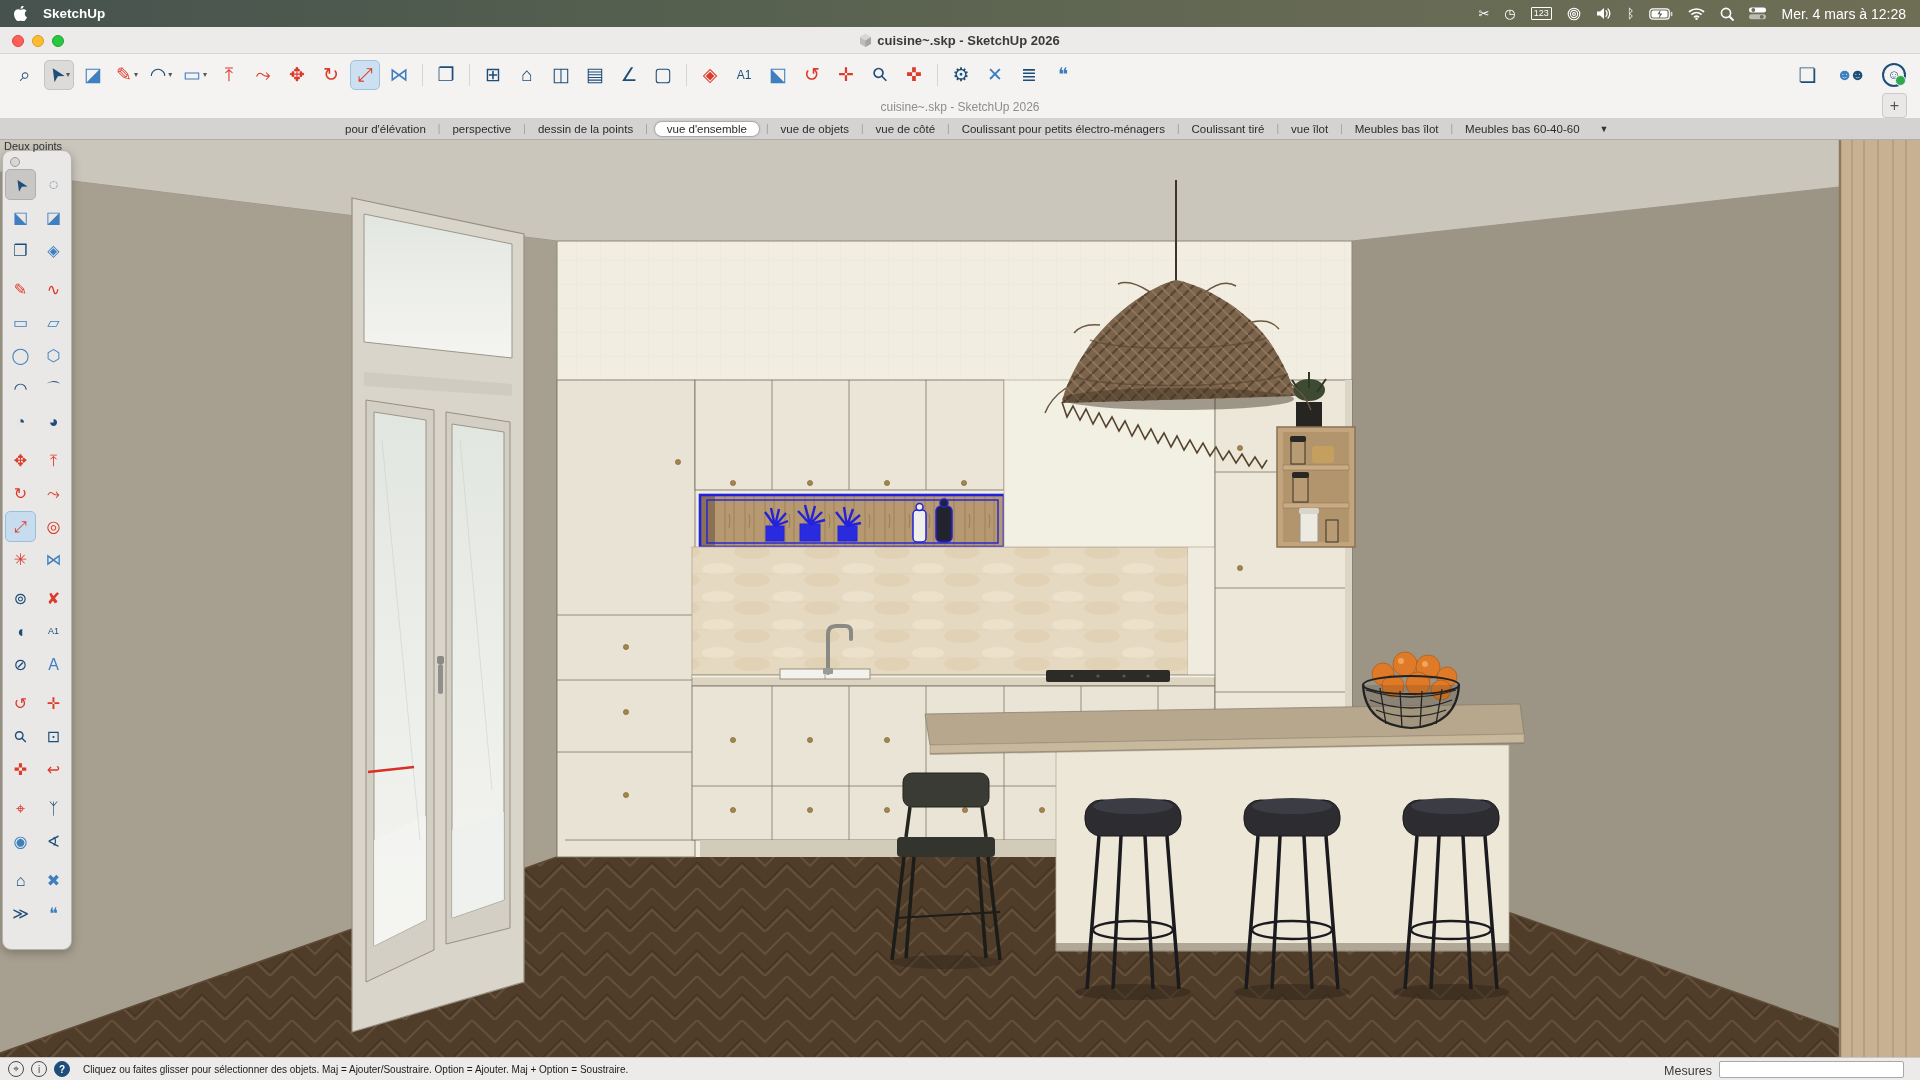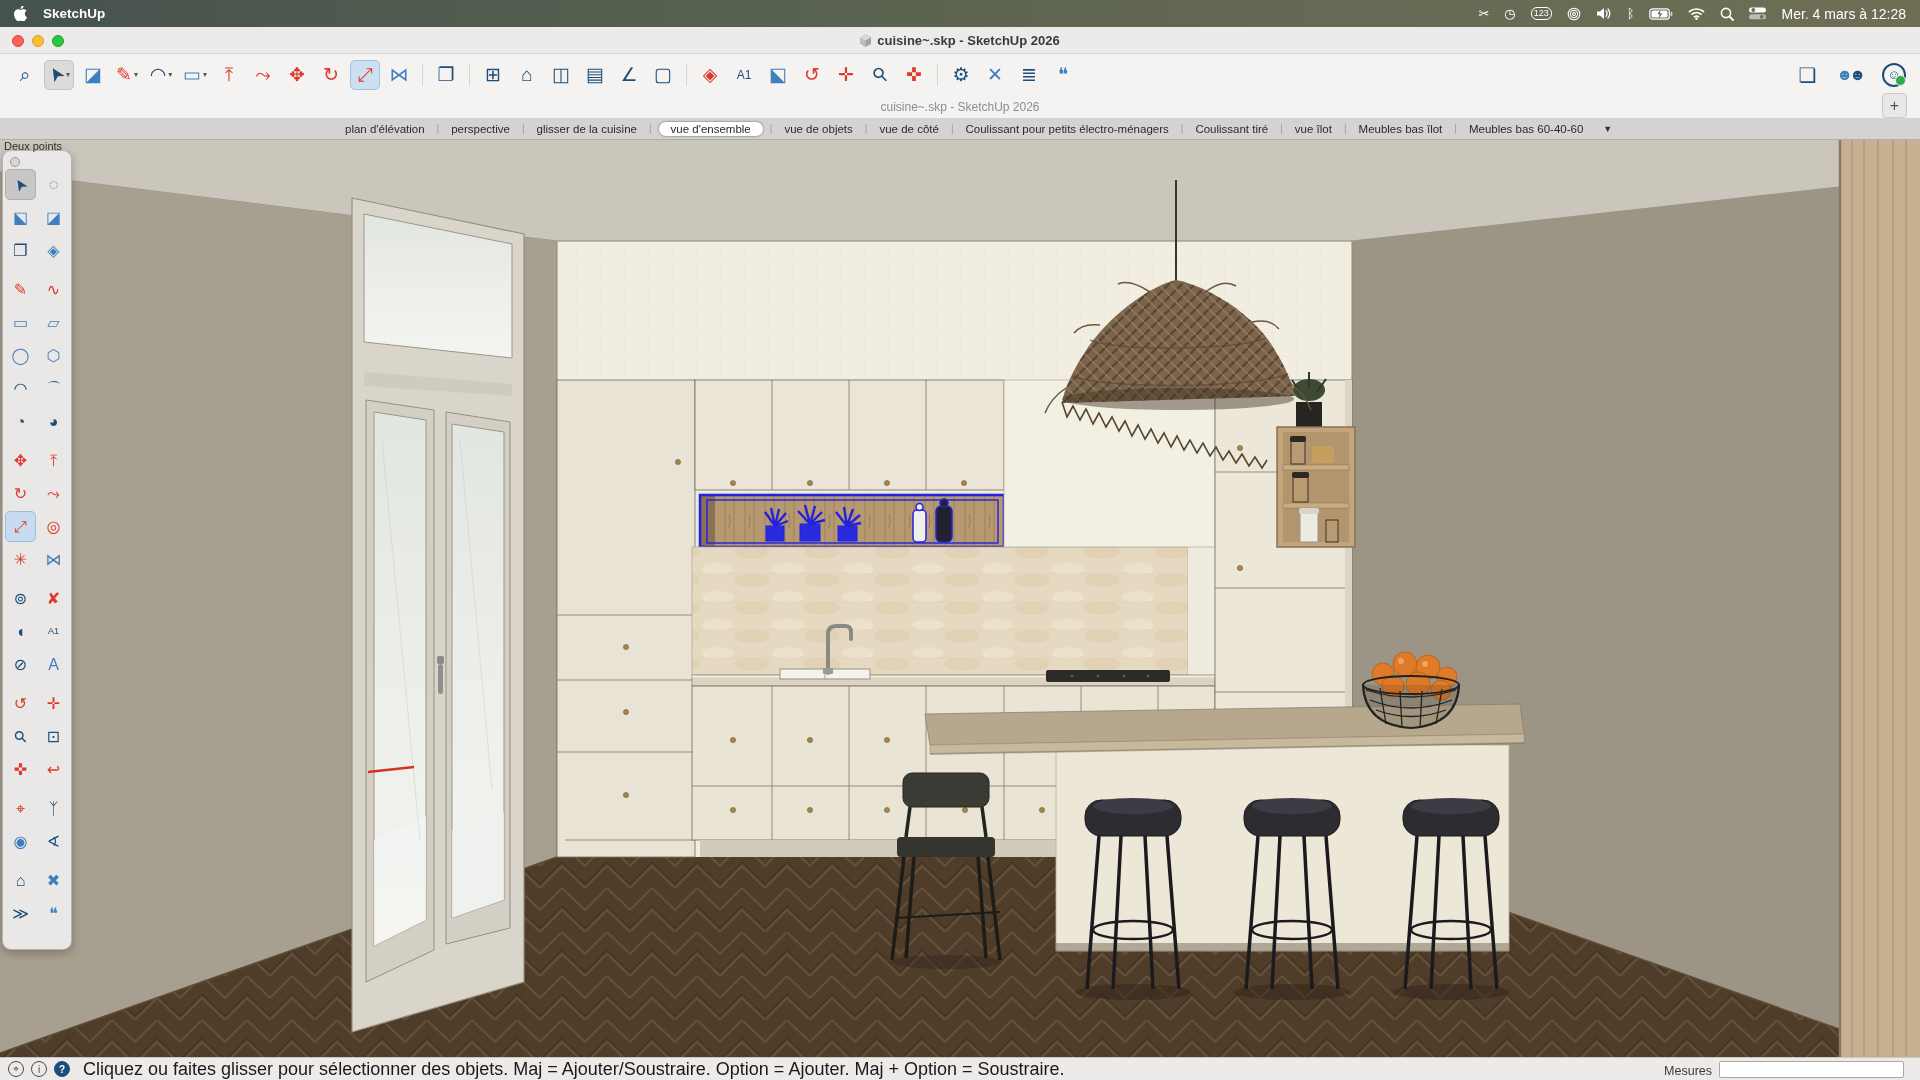--- a/index.html
+++ b/index.html
@@ -9,21 +9,21 @@
 
   
   #menubar { height:27px; display:flex; align-items:center; padding:0 14px;
     background:linear-gradient(90deg,#46524e 0%,#55604f 35%,#666a54 70%,#6e6e55 100%);
     color:#fff; font-size:13.5px; }
   #menubar .apple { margin-right:6px; display:flex; align-items:center; }
   #menubar .menu-item { padding:0 10px; cursor:default; white-space:nowrap; }
   #menubar .app-name { font-weight:bold; }
   #mb-right { margin-left:auto; display:flex; align-items:center; gap:15px; }
   #mb-right .mb-ic { display:flex; align-items:center; font-size:13px; line-height:1; }
-  .mb-kbd { border:1.4px solid #fff; border-radius:6px; font-size:9px; padding:0 2px; line-height:11px; }
+  .mb-kbd { border:1.4px solid #fff; border-radius:1px; font-size:9px; padding:0 2px; line-height:11px; }
   #mb-clock { font-size:14px; white-space:nowrap; }
 
   
   #titlebar { position:relative; height:27px; background:#ECEBE9; border-bottom:1px solid #D8D6D4;
     display:flex; align-items:center; justify-content:center; }
   .lights { position:absolute; left:12px; top:8px; display:flex; gap:8px; }
   .light { width:12px; height:12px; border-radius:50%; }
   .light.red { background:#FF5F57; border:0.5px solid #E0443E; }
   .light.yellow { background:#FEBC2E; border:0.5px solid #D89E24; }
   .light.green { background:#28C840; border:0.5px solid #1FA32F; }
@@ -80,21 +80,21 @@
   .pal-btn.active-blue { background:#C8DCF0; border:1px solid #9CBEDD; }
 
   .tone-navy { color:#1D4E79; } .tone-red { color:#DC3A2A; } .tone-blue { color:#3E7FBF; }
   .rot-select { transform:rotate(-122deg); } .rot-mag { transform:rotate(-45deg); }
 
   
   #statusbar { height:23px; background:#ECEBE9; border-top:1px solid #C9C8C6; display:flex; align-items:center; padding:0 8px; }
   .sb-circ { width:16px; height:16px; border-radius:50%; border:1.5px solid #4A4A4A; color:#4A4A4A;
     display:flex; align-items:center; justify-content:center; font-size:10px; margin-right:7px; flex:0 0 auto; }
   .sb-circ.filled { background:#1D4E79; border-color:#1D4E79; color:#fff; font-weight:bold; }
-  #sb-msg { font-size:18px; color:#1A1A1A; margin-left:6px; white-space:nowrap; }
+  #sb-msg { font-size:10px; color:#1A1A1A; margin-left:6px; white-space:nowrap; }
   #sb-right { margin-left:auto; display:flex; align-items:flex-end; }
   #sb-measures-label { font-size:12.5px; color:#3A3A3A; }
   #sb-measures { width:185px; height:17px; border:1px solid #A9A8A6; border-radius:2px; background:#fff;
     margin:0 8px 0 7px; font-size:12px; padding:0 4px; }
 </style>
 </head>
 <body>
 
 <div id="app">
 
@@ -284,25 +284,25 @@
         <span class="acct">☺</span>
       </div>
   </div>
 
   <div id="subtitlebar">
     <span id="subtitle">cuisine~.skp - SketchUp 2026</span>
     <div id="plus-btn">+</div>
   </div>
 
   <div id="tabsbar">
-      <span class="tab">plan d'élévation</span>
+      <span class="tab">pour d'élévation</span>
       <span class="tab-sep">|</span>
       <span class="tab">perspective</span>
       <span class="tab-sep">|</span>
-      <span class="tab">glisser de la cuisine</span>
+      <span class="tab">dessin de la points</span>
       <span class="tab-sep">|</span>
       <span class="tab active">vue d'ensemble</span>
       <span class="tab-sep">|</span>
       <span class="tab">vue de objets</span>
       <span class="tab-sep">|</span>
       <span class="tab">vue de côté</span>
       <span class="tab-sep">|</span>
       <span class="tab">Coulissant pour petits électro-ménagers</span>
       <span class="tab-sep">|</span>
       <span class="tab">Coulissant tiré</span>

